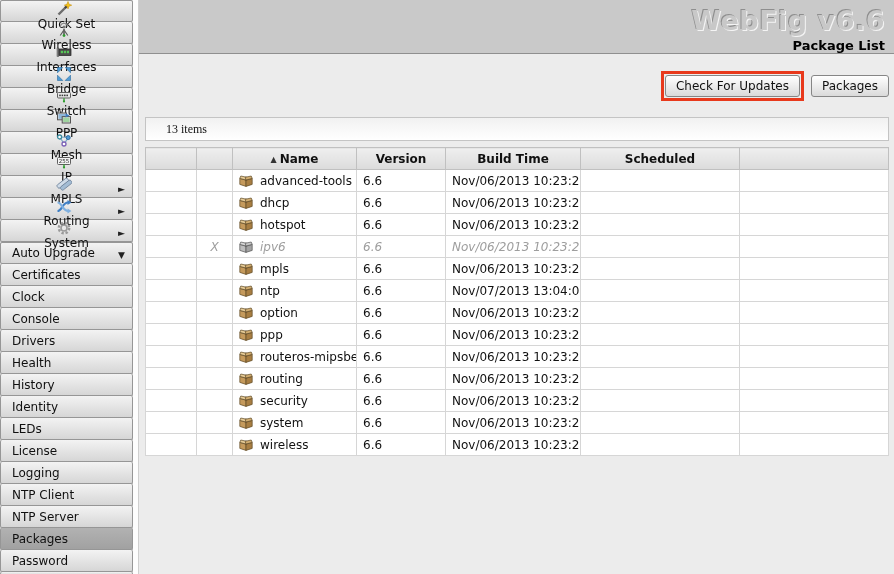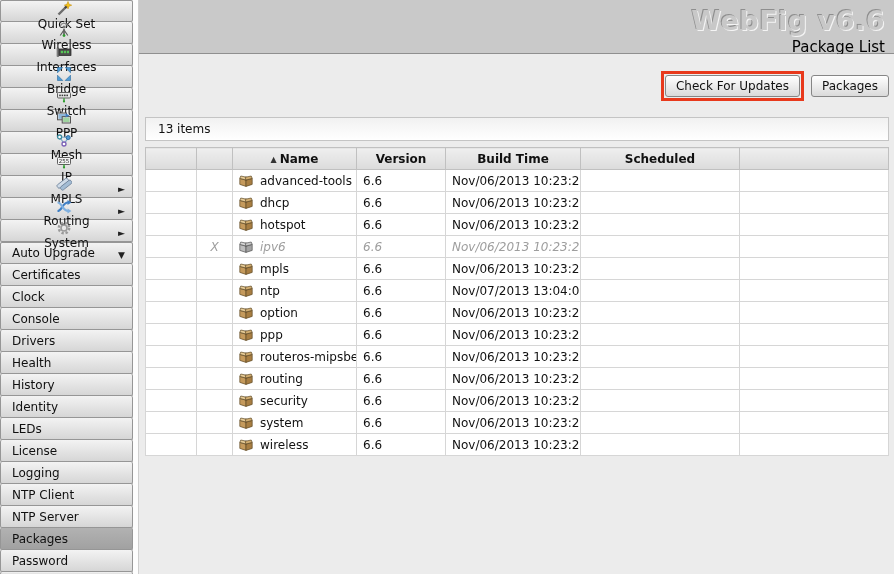--- a/index.html
+++ b/index.html
@@ -21,32 +21,32 @@
   .menu-item.sliver { height:4px; }
 
   .sidebar-gap { width:6px; flex:none; background:#fdfdfd; border-right:1px solid #cfcfcf; }
 
   
   .main { flex:1; display:flex; flex-direction:column; min-width:0; }
   .main-header { height:54px; flex:none; background:#c9c9c9; border-bottom:1px solid #8f8f8f;
                  text-align:right; padding:5px 9px 0 0; }
   .brand { font-size:27px; font-weight:bold; color:#c8c8c8; letter-spacing:0.5px;
            text-shadow:1px 1px 0 #f4f4f4, -1px -1px 0 #8e8e8e; }
-  .page-title { font-size:15px; font-weight:normal; color:#000; margin-top:2px; }
+  .page-title { font-size:13px; font-weight:bold; color:#000; margin-top:2px; }
 
   .content { flex:1; background:#ececec; padding-left:6px; padding-right:5px; overflow:hidden; }
 
   .toolbar { margin-top:17px; height:30px; display:flex; align-items:center;justify-content:flex-end; }
   .highlight-box { display:inline-block; border:3px solid #e8391c; padding:1px; }
   .btn { font-family:"DejaVu Sans", sans-serif; font-size:12px; color:#111; padding:3px 10px;
          background:linear-gradient(#ffffff,#dadada); border:1px solid #868686; border-radius:3px; cursor:pointer; }
   .btn-gap { width:7px; flex:none; }
 
   .items-bar { margin-top:16px; height:24px; background:linear-gradient(#f1f1f1,#ffffff);
-               border:1px solid #c4c4c4; display:flex; align-items:center; padding:0 12px; font-size:12px; color:#111; }
+               border:1px solid #c4c4c4; display:flex; align-items:center; padding:0 20px; font-size:12px; color:#111;font-family:Liberation Serif, serif; }
 
   .pkg-table { margin-top:6px; border-collapse:collapse; table-layout:fixed; width:743px; background:#fff; }
   .pkg-table th { height:22px; background:linear-gradient(#efefef,#dbdbdb); border:1px solid #c0c0c0;
                   font-size:12px; font-weight:bold; text-align:center; padding:0 6px; white-space:nowrap; overflow:hidden; }
   .pkg-table td { height:22px; border:1px solid #d6d6d6; font-size:12px; padding:0 6px;
                   white-space:nowrap; overflow:hidden; background:#fff; }
   .sort-arrow { font-size:8px; color:#333; margin-right:3px; vertical-align:1px; }
   .cell-name { display:flex; align-items:center; }
   .cell-name .pkg-icon { display:inline-flex; margin-right:7px; flex:none; }
   td.col-x { text-align:center; font-style:italic; color:#9a9a9a; }

